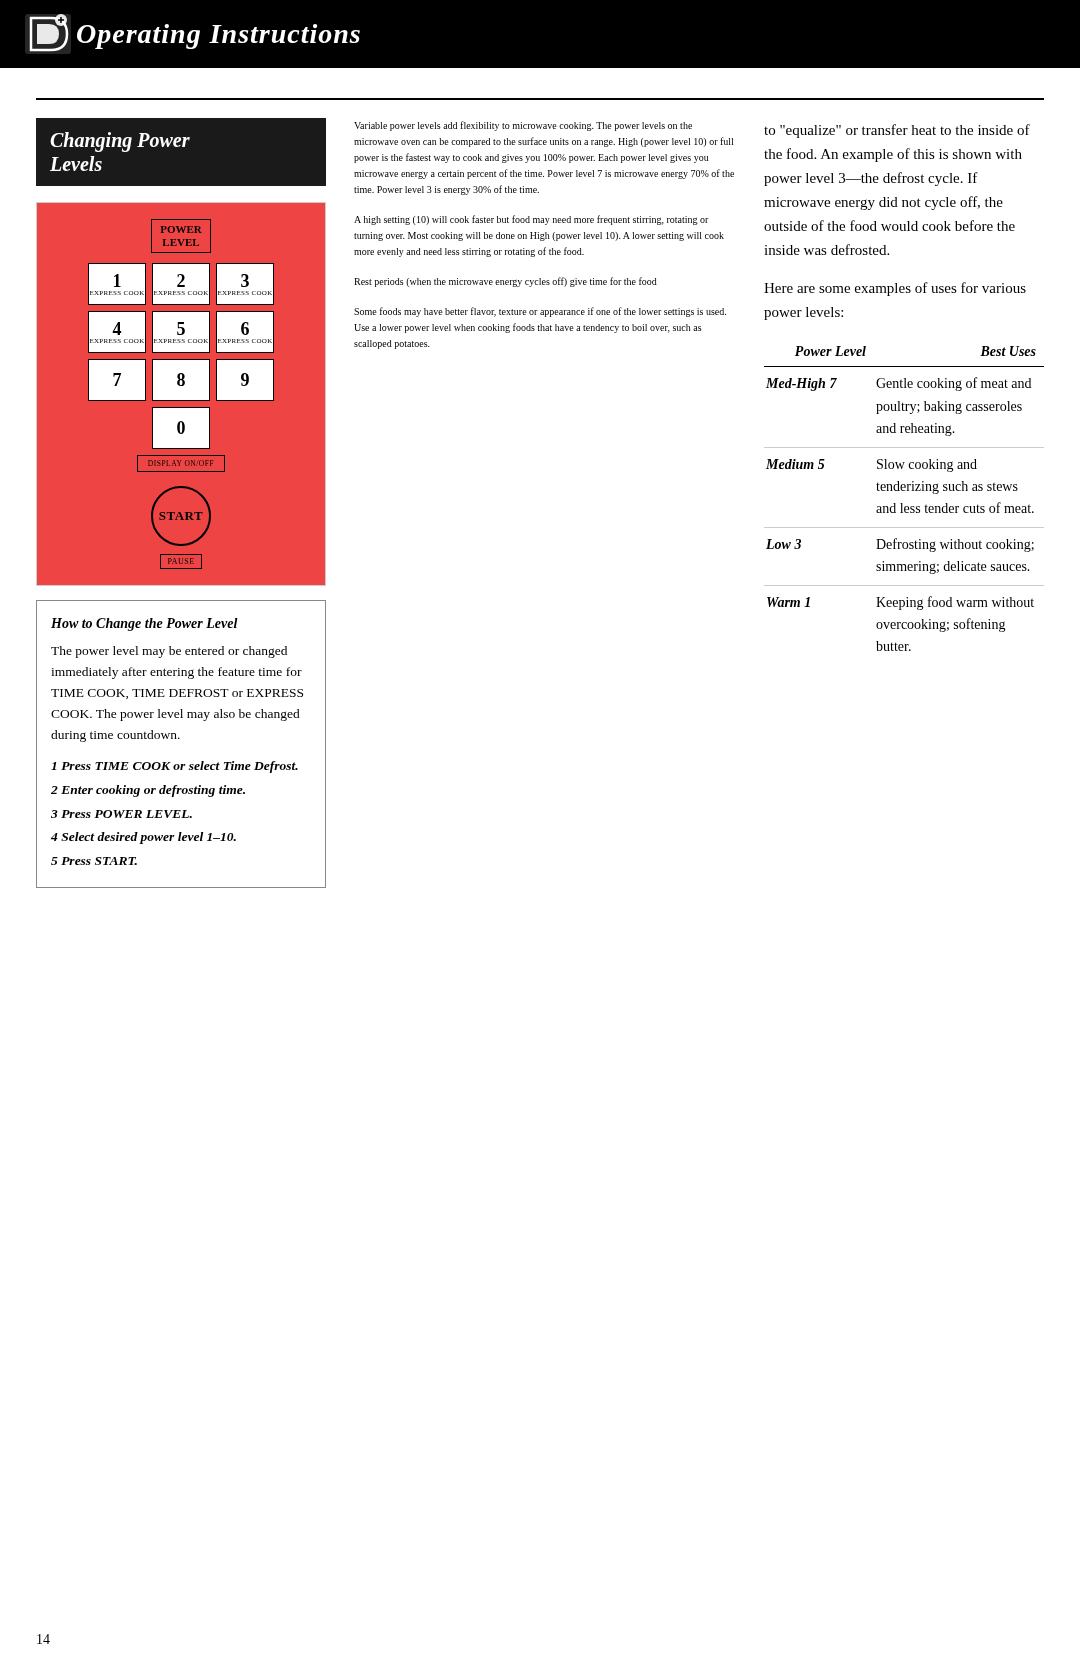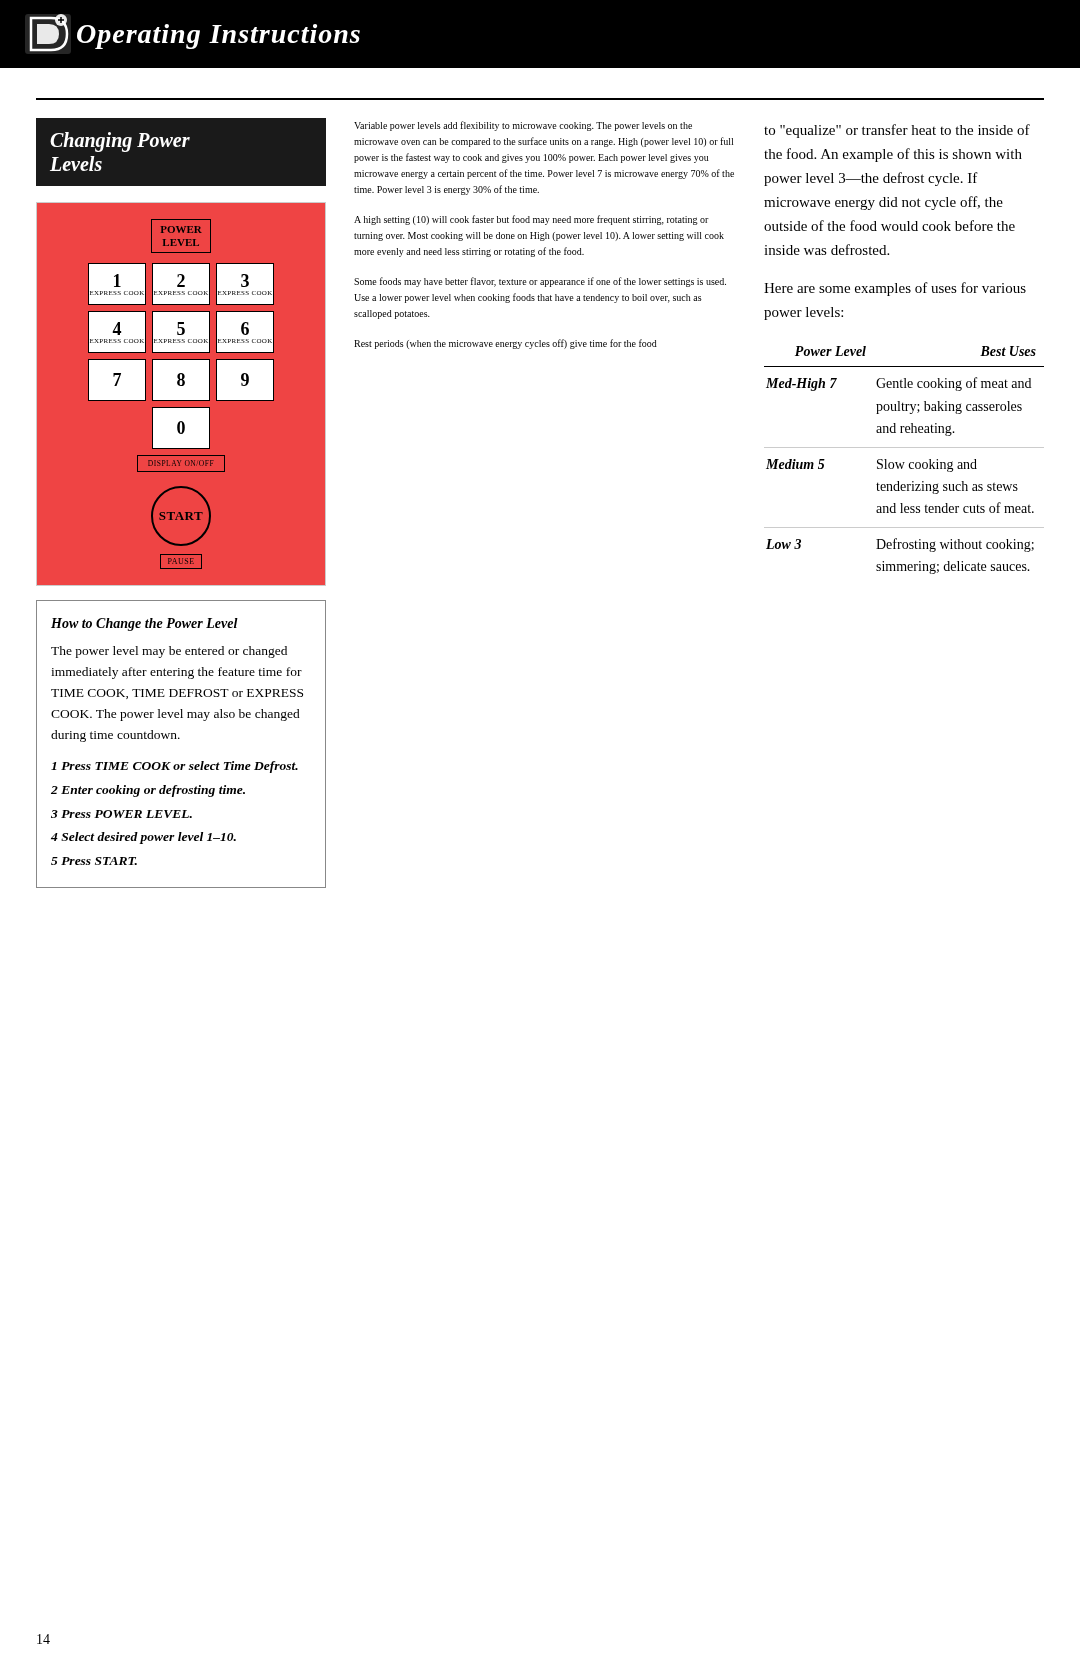--- a/index.html
+++ b/index.html
@@ -382,22 +382,22 @@
       </div>
 
     </div>
 
     <div class="main-content">
       <div class="content-columns">
 
         <div class="col-left">
           <p>Variable power levels add flexibility to microwave cooking. The power levels on the microwave oven can be compared to the surface units on a range. High (power level 10) or full power is the fastest way to cook and gives you 100% power. Each power level gives you microwave energy a certain percent of the time. Power level 7 is microwave energy 70% of the time. Power level 3 is energy 30% of the time.</p>
           <p>A high setting (10) will cook faster but food may need more frequent stirring, rotating or turning over. Most cooking will be done on High (power level 10). A lower setting will cook more evenly and need less stirring or rotating of the food.</p>
+          <p>Rest periods (when the microwave energy cycles off) give time for the food</p>
           <p>Some foods may have better flavor, texture or appearance if one of the lower settings is used. Use a lower power level when cooking foods that have a tendency to boil over, such as scalloped potatoes.</p>
-          <p>Rest periods (when the microwave energy cycles off) give time for the food</p>
         </div>
 
         <div class="col-right">
           <p>to "equalize" or transfer heat to the inside of the food. An example of this is shown with power level 3—the defrost cycle. If microwave energy did not cycle off, the outside of the food would cook before the inside was defrosted.</p>
           <p>Here are some examples of uses for various power levels:</p>
 
           <table class="power-table">
             <thead>
               <tr>
                 <th>Power Level</th>
@@ -410,20 +410,24 @@
                 <td>Gentle cooking of meat and poultry; baking casseroles and reheating.</td>
               </tr>
               <tr>
                 <td>Medium 5</td>
                 <td>Slow cooking and tenderizing such as stews and less tender cuts of meat.</td>
               </tr>
               <tr>
                 <td>Low 3</td>
                 <td>Defrosting without cooking; simmering; delicate sauces.</td>
               </tr>
+              <tr>
+                <td>Warm 1</td>
+                <td>Keeping food warm without overcooking; softening butter.</td>
+              </tr>
             </tbody>
           </table>
 
         </div>
       </div>
     </div>
   </div>
 
   <div class="page-number">14</div>
 

